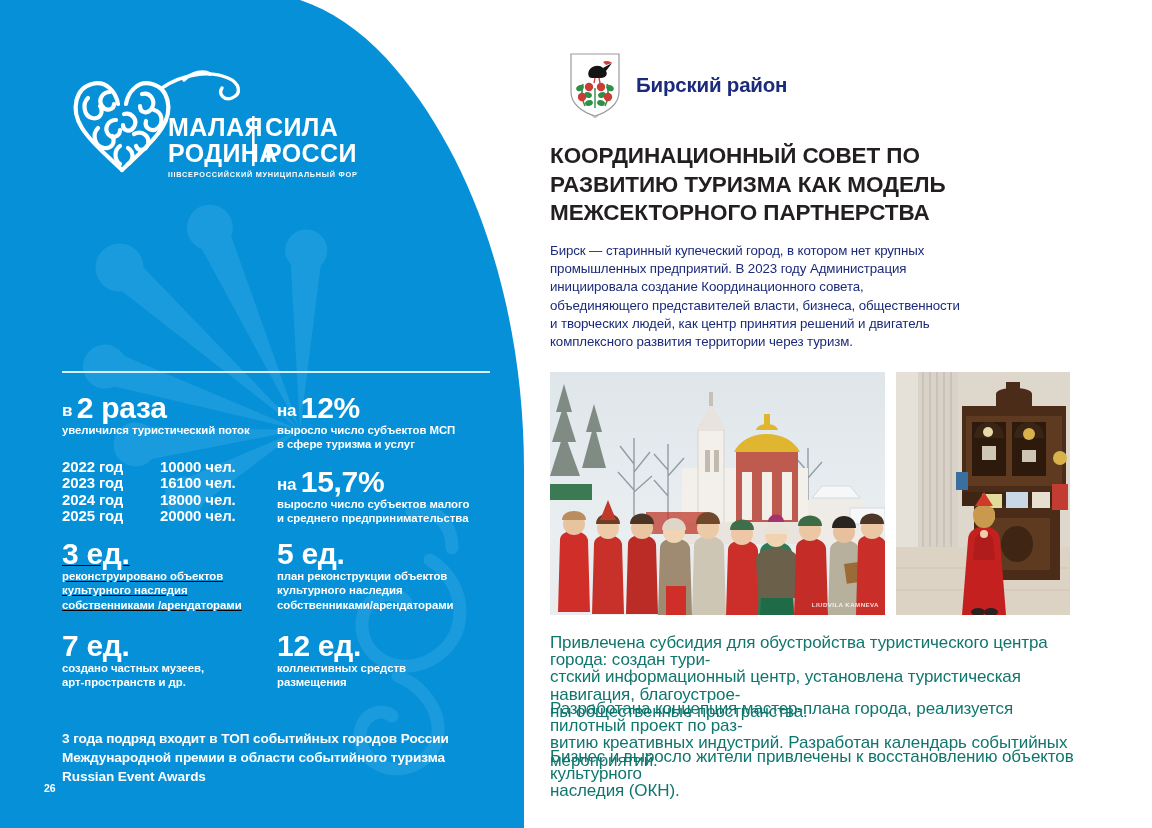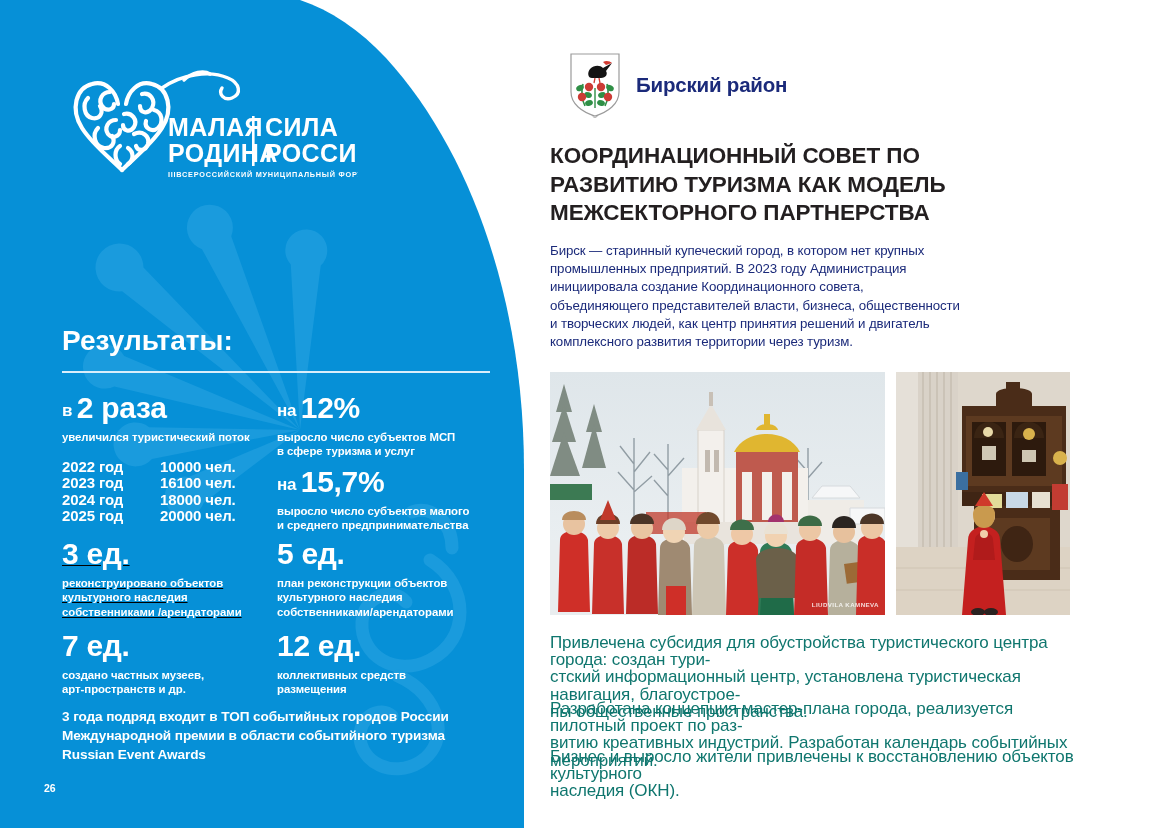--- a/index.html
+++ b/index.html
@@ -79,21 +79,20 @@
   }
   .stat-big .num {
     font-size: 30px;
     letter-spacing: -0.3px;
   }
   .stat-desc {
     color: #ffffff;
     font-size: 11.4px;
     font-weight: bold;
     line-height: 14.4px;
-    margin-top: 7px;
     white-space: pre-line;
     letter-spacing: -0.05px;
   }
 
   
   #year-table {
     position: absolute;
     left: 62px;
     top: 459px;
     color: #ffffff;
@@ -103,21 +102,21 @@
     letter-spacing: -0.1px;
   }
   #year-table .yrow { display: flex; }
   #year-table .ycell-year  { width: 98px; }
   #year-table .ycell-value { width: 120px; }
 
   
   #award-text {
     position: absolute;
     left: 62px;
-    top: 707px;
+    top: 729px;
     width: 440px;
     color: #ffffff;
     font-size: 13.6px;
     font-weight: bold;
     line-height: 19px;
     white-space: pre-line;
     letter-spacing: -0.1px;
   }
 
   
@@ -310,21 +309,20 @@
         <text x="110" y="78" font-size="25" letter-spacing="0.4">МАЛАЯ</text>
         <text x="110" y="104" font-size="25" letter-spacing="0.4">РОДИНА</text>
         <rect x="194" y="58" width="2.6" height="50"></rect>
         <text x="207" y="78" font-size="25" letter-spacing="0.4">СИЛА</text>
         <text x="207" y="104" font-size="25" letter-spacing="0.4">РОССИИ</text>
         <text x="110" y="119" font-size="7.3" letter-spacing="0.75">IIIВСЕРОССИЙСКИЙ МУНИЦИПАЛЬНЫЙ ФОРУМ</text>
       </g>
     </svg>
   </div>
 
-  <div id="results-heading">Результаты:</div>
   <div id="results-rule"></div>
 
   <div class="stat-col-left" style="top:393px;">
     <div class="stat-big">
       <span class="small-pre">в</span>
       <span class="num">2 раза</span>
     </div>
     <div class="stat-desc">увеличился туристический поток</div>
   </div>
 

